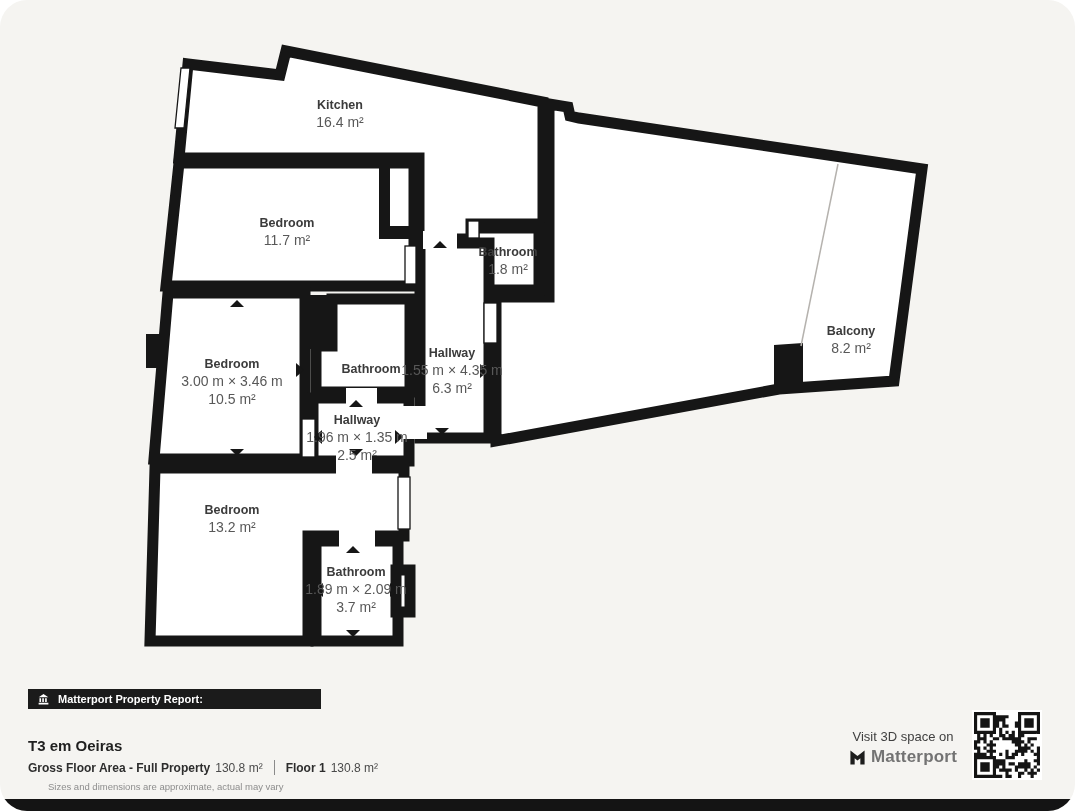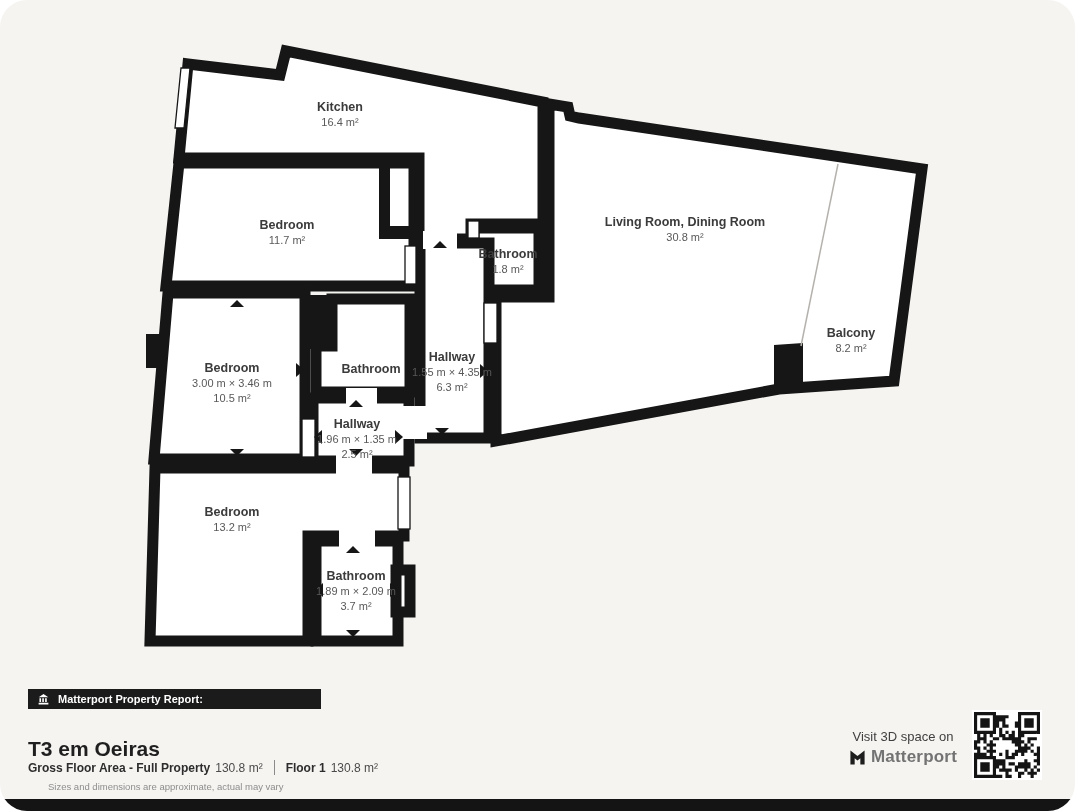--- a/index.html
+++ b/index.html
@@ -2,38 +2,38 @@
 <html><head>
 <meta charset="utf-8">
 <style>
   html,body{margin:0;padding:0;}
   .page{position:relative;width:1075px;height:811px;background:#f5f4f1;overflow:hidden;
         font-family:"Liberation Sans",sans-serif;border-radius:27px;}
   .plan-svg{position:absolute;left:0;top:0;}
   .room-label{position:absolute;transform:translate(-50%,-50%);text-align:center;
               line-height:1.3;white-space:nowrap;pointer-events:none;}
   .room-name{font-weight:bold;font-size:12.5px;color:#3b3b3b;}
-  .room-dims,.room-area{font-size:11px;color:#585858;}
+  .room-dims,.room-area{font-size:14px;color:#585858;}
   .lbl-kitchen{left:340px;top:114px}
   .lbl-bedroom1{left:287px;top:232px}
   .lbl-bathroom-top{left:508px;top:261px}
   .lbl-living{left:685px;top:229px}
   .lbl-balcony{left:851px;top:340px}
   .lbl-bedroom2{left:232px;top:382px}
   .lbl-bathroom-mid{left:371px;top:369px}
   .lbl-hallway-main{left:452px;top:371px}
   .lbl-hallway2{left:357px;top:438px}
   .lbl-bedroom3{left:232px;top:519px}
   .lbl-bathroom-bottom{left:356px;top:590px}
 
   .report-banner{position:absolute;left:28px;top:689px;width:293px;height:20px;background:#1b1b1b;
                  display:flex;align-items:center;gap:8px;padding-left:9px;box-sizing:border-box;}
   .banner-icon svg{display:block;}
   .banner-text{color:#ffffff;font-size:11px;font-weight:bold;}
-  .property-title{position:absolute;left:28px;top:737px;font-size:21px;font-weight:bold;color:#1f1f1f;}
+  .property-title{position:absolute;left:28px;top:737px;font-size:15px;font-weight:bold;color:#1f1f1f;}
   .area-stats{position:absolute;left:28px;top:760px;font-size:12px;color:#4a4a4a;
               display:flex;align-items:center;gap:5px;}
   .stat-label{font-weight:bold;color:#2d2d2d;}
   .stat-divider{width:1px;height:15px;background:#8a8a8a;margin:0 6px;}
   .disclaimer{position:absolute;left:28px;top:781px;font-size:9.5px;color:#8d8d8d;margin-left:20px;}
   .visit-block{position:absolute;right:118px;top:729px;text-align:center;}
   .visit-text{font-size:13px;color:#404040;margin-bottom:3px;}
   .brand-row{display:flex;align-items:center;gap:5px;justify-content:center;}
   .brand-icon svg{width:17px;height:17px;display:block;}
   .brand-name{font-size:17px;font-weight:bold;color:#737373;letter-spacing:.2px;}
@@ -111,24 +111,20 @@
     <div class="room-area">16.4 m²</div>
   </div>
   <div class="room-label lbl-bedroom1">
     <div class="room-name">Bedroom</div>
     <div class="room-area">11.7 m²</div>
   </div>
   <div class="room-label lbl-bathroom-top">
     <div class="room-name">Bathroom</div>
     <div class="room-area">1.8 m²</div>
   </div>
-  <div class="room-label lbl-living">
-    <div class="room-name">Living Room, Dining Room</div>
-    <div class="room-area">30.8 m²</div>
-  </div>
   <div class="room-label lbl-balcony">
     <div class="room-name">Balcony</div>
     <div class="room-area">8.2 m²</div>
   </div>
   <div class="room-label lbl-bedroom2">
     <div class="room-name">Bedroom</div>
     <div class="room-dims">3.00 m × 3.46 m</div>
     <div class="room-area">10.5 m²</div>
   </div>
   <div class="room-label lbl-bathroom-mid">

